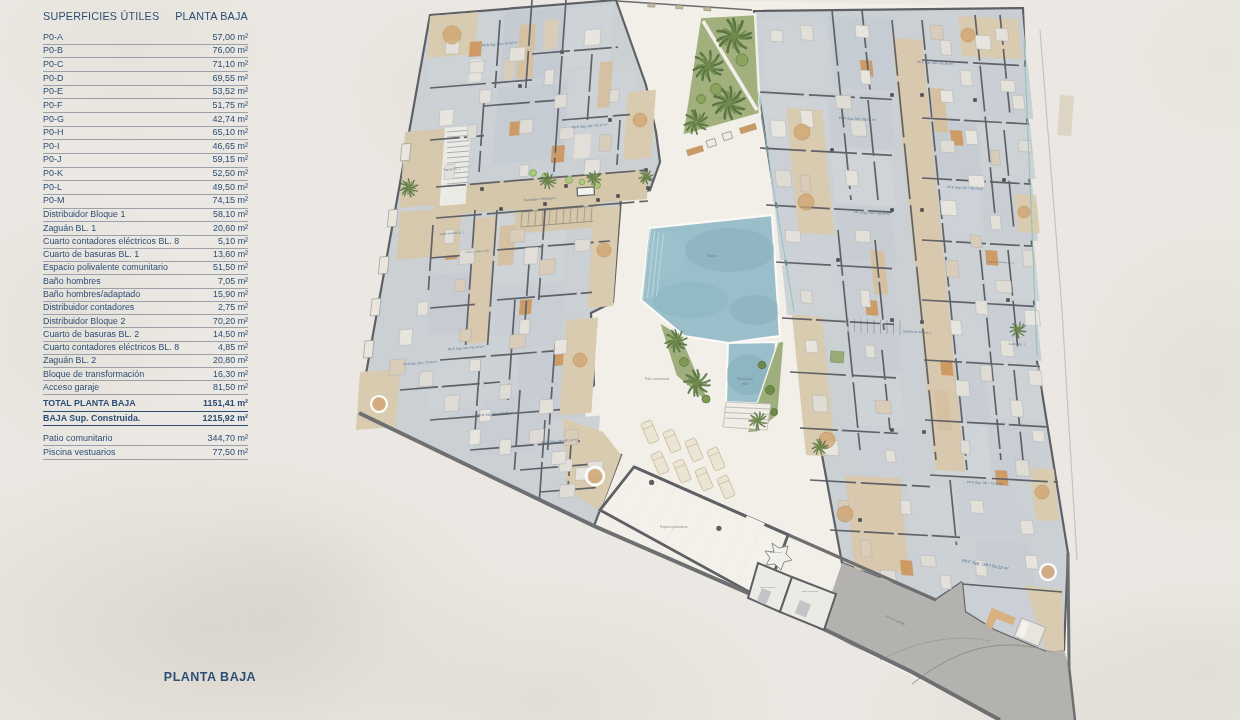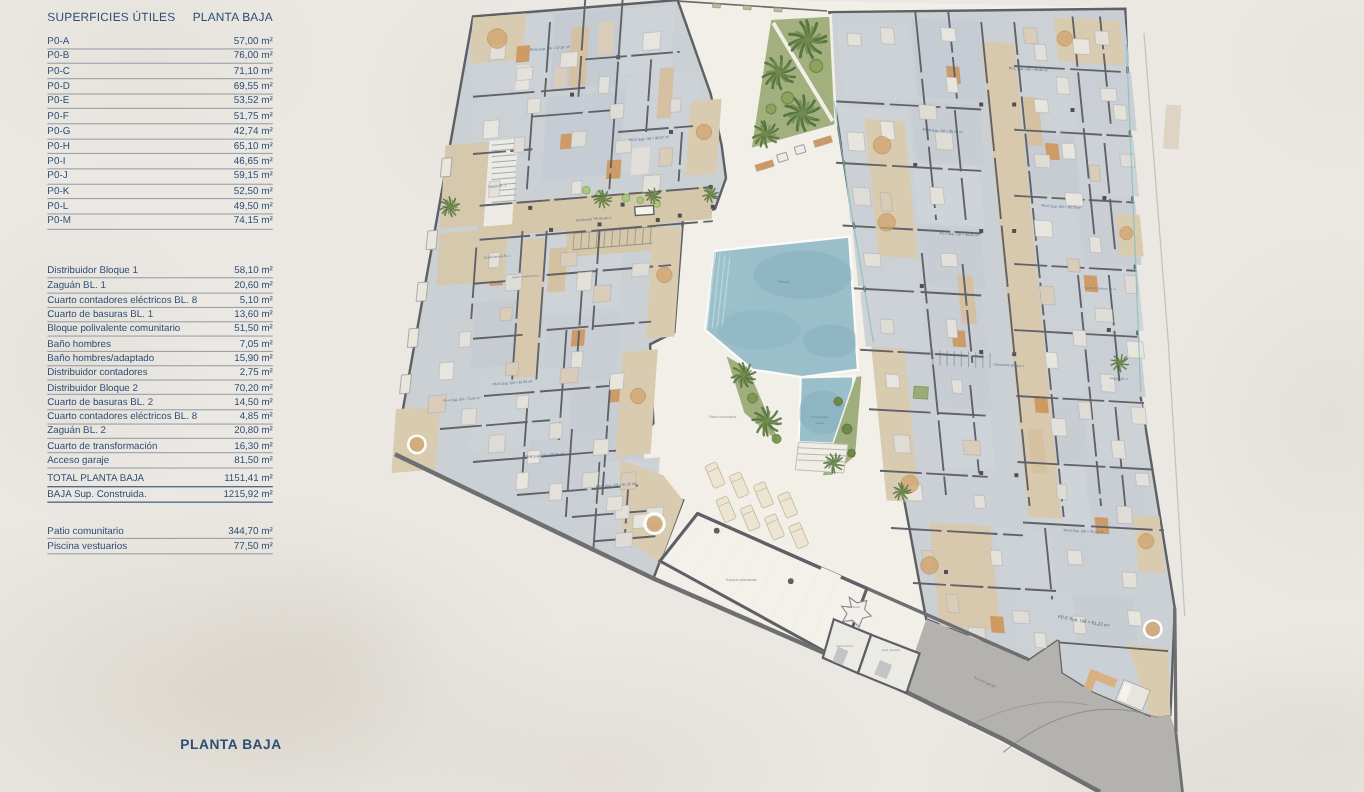--- a/index.html
+++ b/index.html
@@ -2,28 +2,28 @@
 <html><head><meta charset="utf-8">
 <style>
 html,body{margin:0;padding:0}
 body{width:1240px;height:720px;position:relative;overflow:hidden;
  background:#ebe8e3;font-family:"Liberation Sans",sans-serif}
 .blob{position:absolute;border-radius:50%}
 #tbl{position:absolute;left:43px;top:0;width:205px;color:#2c4e74}
 #hdr{position:absolute;top:10px;left:0;right:0;display:flex;justify-content:space-between;
  font-size:10.8px;font-weight:normal;letter-spacing:0.2px;white-space:nowrap;color:#2c4e74}
 #s1{position:absolute;top:31px;left:0;right:0}
-#s2{position:absolute;top:240px;left:0;right:0}
-#s3{position:absolute;top:476px;left:0;right:0}
+#s2{position:absolute;top:209px;left:0;right:0}
+#s3{position:absolute;top:432px;left:0;right:0}
 .r{display:flex;justify-content:space-between;align-items:center;height:13.66px;
  font-size:9px;border-bottom:1px solid #9aa1a8;box-sizing:border-box;
  padding-bottom:1px;line-height:10.5px;white-space:nowrap}
 #s2 .r{height:13.28px;font-size:8.9px}
 #s3 .r{height:13.9px}
-.r.b{font-weight:normal;border-bottom-color:#2c4e74;height:14.2px}
+.r.b{font-weight:bold;border-bottom-color:#2c4e74;height:14.2px}
 .r.b:first-of-type{margin-top:0}
 #s2 .r.b{height:14.4px}
 #s2 .r:nth-child(15){margin-top:2.5px}
 #blbl{position:absolute;left:130px;top:670px;width:160px;text-align:center;
  font-size:12.5px;font-weight:bold;letter-spacing:0.5px;color:#2c4e74}
 </style></head>
 <body>
 
 <div class="blob" style="left:-140px;top:440px;width:680px;height:380px;background:radial-gradient(ellipse at center,rgba(219,215,206,0.95) 0%,rgba(219,215,206,0) 68%)"></div>
 <div class="blob" style="left:-60px;top:180px;width:260px;height:300px;background:radial-gradient(ellipse at center,rgba(224,221,214,0.6) 0%,rgba(224,221,214,0) 65%)"></div>
@@ -652,21 +652,21 @@
       </div>
 <div class="r">
         <span>Cuarto contadores eléctricos BL. 8</span>
         <span>5,10&nbsp;m²</span>
       </div>
 <div class="r">
         <span>Cuarto de basuras BL. 1</span>
         <span>13,60&nbsp;m²</span>
       </div>
 <div class="r">
-        <span>Bloque polivalente comunitario</span>
+        <span>Espacio polivalente comunitario</span>
         <span>51,50&nbsp;m²</span>
       </div>
 <div class="r">
         <span>Baño hombres</span>
         <span>7,05&nbsp;m²</span>
       </div>
 <div class="r">
         <span>Baño hombres/adaptado</span>
         <span>15,90&nbsp;m²</span>
       </div>
@@ -684,21 +684,21 @@
       </div>
 <div class="r">
         <span>Cuarto contadores eléctricos BL. 8</span>
         <span>4,85&nbsp;m²</span>
       </div>
 <div class="r">
         <span>Zaguán BL. 2</span>
         <span>20,80&nbsp;m²</span>
       </div>
 <div class="r">
-        <span>Cuarto de transformación</span>
+        <span>Bloque de transformación</span>
         <span>16,30&nbsp;m²</span>
       </div>
 <div class="r">
         <span>Acceso garaje</span>
         <span>81,50&nbsp;m²</span>
       </div>
 <div class="r b">
         <span>TOTAL PLANTA BAJA</span>
         <span>1151,41&nbsp;m²</span>
       </div>

